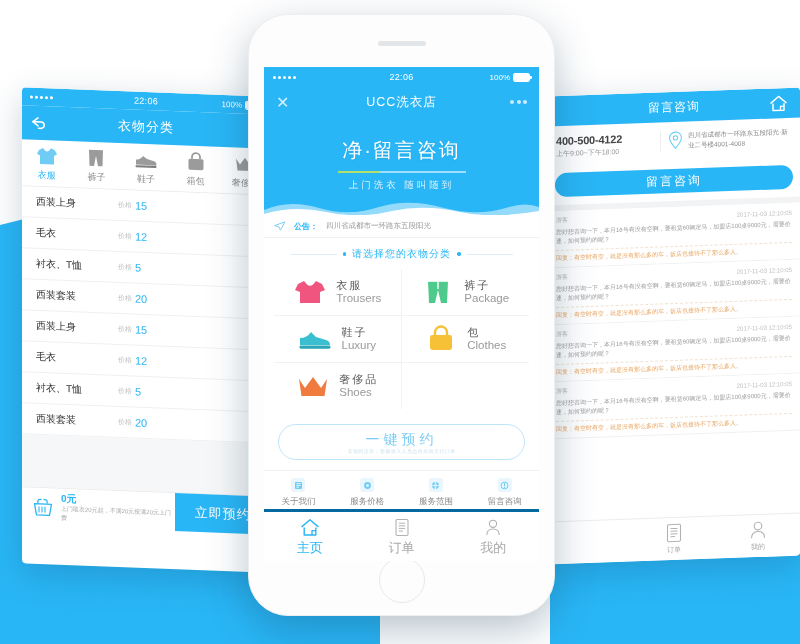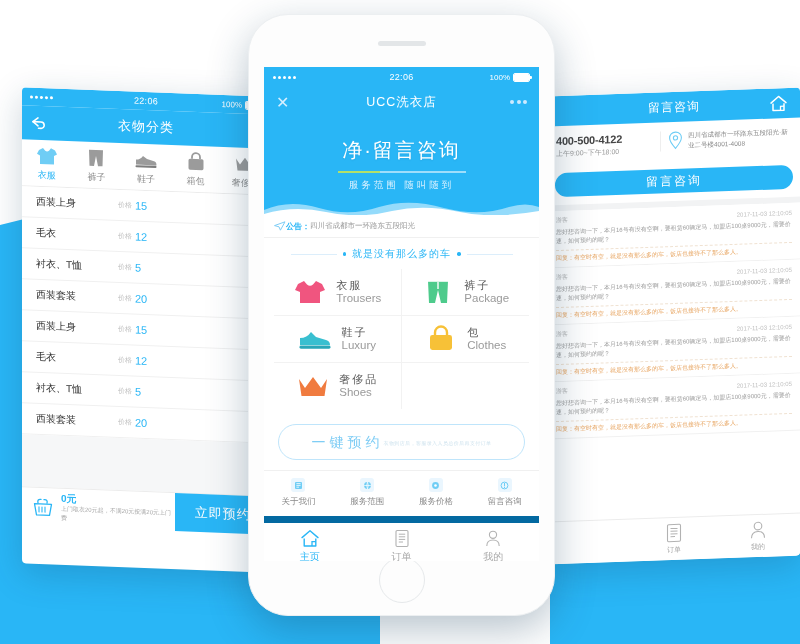--- a/index.html
+++ b/index.html
@@ -159,21 +159,21 @@
     padding-top:20px;text-shadow:0 1px 2px rgba(0,0,0,.08);
   }
   .hero .rule{
     width:128px;height:2px;margin:7px auto 0;background:rgba(255,255,255,.55);position:relative;
   }
   .hero .rule:before{content:"";position:absolute;left:0;top:0;width:42px;height:2px;background:#b2e06a;}
   .hero .sub{text-align:center;color:#d9f1ff;font-size:9.5px;letter-spacing:3px;margin-top:6px;}
   .wave{position:absolute;left:0;right:0;bottom:-2px;height:20px;}
 
   .notice{
-    height:22px;background:#fff;display:flex;align-items:center;gap:0;padding:0 10px;
+    height:22px;background:#fff;display:flex;align-items:center;gap:8px;padding:0 10px;
     border-bottom:1px solid #f0f0f0;
   }
   .notice .tag{font-size:8px;color:#29b6f6;font-weight:bold;}
   .notice .txt{font-size:7.5px;color:#999;}
 
   .grid-wrap{background:#fff;padding:9px 10px 6px;}
   .grid-title{display:flex;align-items:center;justify-content:center;gap:6px;margin-bottom:8px;}
   .grid-title .t{font-size:10px;color:#29b6f6;letter-spacing:1px;}
   .grid-title .ln{height:1px;width:46px;background:#dceefb;}
   .grid-title .dot{width:3.5px;height:3.5px;border-radius:50%;background:#29b6f6;}
@@ -184,33 +184,33 @@
   }
   .cat-cell:nth-child(odd){border-right:1px solid #f2f2f2;}
   .cat-cell:nth-child(5),.cat-cell:nth-child(6){border-bottom:none;}
   .cat-cell .txts{line-height:13px;}
   .cat-cell .cn{font-size:11px;color:#5a5a5a;letter-spacing:2px;}
   .cat-cell .en{font-size:11.5px;color:#9a9a9a;}
 
   .book-wrap{padding:9px 14px 10px;background:#fff;border-bottom:1px solid #f0f0f0;}
   .book-btn{
     height:34px;border:1px solid #bfe5fb;border-radius:18px;
-    display:flex;flex-direction:row;align-items:center;justify-content:center;
+    display:flex;flex-direction:column;align-items:center;justify-content:center;
   }
   .book-btn .bt{font-size:14px;color:#7fcdf5;letter-spacing:4px;line-height:16px;}
   .book-btn .bs{font-size:5px;color:#cfe3ee;letter-spacing:.4px;margin-top:1px;}
 
-  .quick{display:flex;background:#fff;padding:7px 0 8px;border-bottom:7px solid #0369a1;}
+  .quick{display:flex;background:#fff;padding:7px 0 1px;border-bottom:3px solid #0369a1;}
   .quick .cell{flex:1;display:flex;flex-direction:column;align-items:center;gap:4px;}
   .quick .cell .lbl{font-size:8.5px;color:#8a8a8a;}
   .qicon{width:14px;height:14px;border-radius:3px;background:#eaf6fe;display:flex;align-items:center;justify-content:center;}
 
   .c-tabbar{display:flex;background:#fff;padding:6px 0 7px;}
   .c-tabbar .cell{flex:1;display:flex;flex-direction:column;align-items:center;gap:2px;}
-  .c-tabbar .cell .lbl{font-size:10px;color:#a9a9a9;font-family:Liberation Serif, serif;}
+  .c-tabbar .cell .lbl{font-size:13px;color:#a9a9a9;font-family:Liberation Serif, serif;}
   .c-tabbar .cell.active .lbl{color:#29b6f6;}
   svg{display:block;}
 </style>
 </head>
 <body>
 
 <div class="stage">
 
   <div class="blue-left"></div>
   <div class="blue-bottom"></div>
@@ -453,42 +453,42 @@
         <span class="dots">
             <i></i>
             <i></i>
             <i></i>
           </span>
       </div>
 
       <div class="hero">
         <div class="slogan">净·留言咨询</div>
         <div class="rule"></div>
-        <div class="sub">服务范围  随叫随到</div>
+        <div class="sub">上门洗衣  随叫随到</div>
         <svg class="wave" viewBox="0 0 275 20" preserveAspectRatio="none">
           <path d="M0 13 Q25 2 55 11 Q85 20 115 10 Q145 1 180 11 Q215 20 245 10 Q262 5 275 10 L275 20 L0 20 Z" fill="#ffffff" opacity=".5"></path>
           <path d="M0 17 Q30 8 62 15 Q96 22 128 14 Q160 7 196 15 Q230 22 275 14 L275 20 L0 20 Z" fill="#ffffff"></path>
         </svg>
       </div>
 
       <div class="notice">
         <span>
           <svg width="12" height="10" viewBox="0 0 12 10">
               <path d="M0.5 4.6 L11 0.8 L6.4 9.2 L5 5.8 Z" fill="none" stroke="#7fcdf5" stroke-width="1"></path>
             </svg>
         </span>
         <span class="tag">公告：</span>
         <span class="txt">四川省成都市一环路东五段阳光</span>
       </div>
 
       <div class="grid-wrap">
         <div class="grid-title">
           <span class="ln"></span>
           <span class="dot"></span>
-          <span class="t">就是没有那么多的车</span>
+          <span class="t">请选择您的衣物分类</span>
           <span class="dot"></span>
           <span class="ln"></span>
         </div>
 
         <div class="cat-grid">
           <div class="cat-cell">
             <svg width="34" height="28" viewBox="0 0 34 28">
                 <path d="M11 3 L5 6 L2 12 L7 14 L7 25 L27 25 L27 14 L32 12 L29 6 L23 3 L20 6.5 A4.5 4.5 0 0 1 14 6.5 Z" fill="#f0557f"></path>
               </svg>
             <span class="txts">
@@ -553,33 +553,33 @@
                 <rect x="1" y="1" width="7" height="7" rx="1" fill="#6fcdf5"></rect>
                 <path d="M2.4 2.6 H6.6 M2.4 4.4 H6.6 M2.4 6.2 H5" stroke="#fff" stroke-width=".8"></path>
               </svg>
           </span>
           <span class="lbl">关于我们</span>
         </div>
         <div class="cell">
           <span class="qicon">
             <svg width="9" height="9" viewBox="0 0 9 9">
                 <circle cx="4.5" cy="4.5" r="3.4" fill="#6fcdf5"></circle>
-                <path d="M1.1 4.5 H7.9 M4.5 1.1 Q6.1 4.5 4.5 7.9 Q2.9 4.5 4.5 1.1" stroke="#fff" stroke-width=".7" fill="none"></path>
+                <circle cx="4.5" cy="4.5" r="1.3" fill="#fff"></circle>
               </svg>
           </span>
-          <span class="lbl">服务范围</span>
+          <span class="lbl">服务价格</span>
         </div>
         <div class="cell">
           <span class="qicon">
             <svg width="9" height="9" viewBox="0 0 9 9">
                 <circle cx="4.5" cy="4.5" r="3.4" fill="#6fcdf5"></circle>
-                <circle cx="4.5" cy="4.5" r="1.3" fill="#fff"></circle>
+                <path d="M1.1 4.5 H7.9 M4.5 1.1 Q6.1 4.5 4.5 7.9 Q2.9 4.5 4.5 1.1" stroke="#fff" stroke-width=".7" fill="none"></path>
               </svg>
           </span>
-          <span class="lbl">服务价格</span>
+          <span class="lbl">服务范围</span>
         </div>
         <div class="cell">
           <span class="qicon">
             <svg width="9" height="9" viewBox="0 0 9 9">
                 <circle cx="4.5" cy="4.5" r="3.4" fill="none" stroke="#6fcdf5" stroke-width="1"></circle>
                 <path d="M4.5 2.4 V4.8 M4.5 6.2 V6.6" stroke="#6fcdf5" stroke-width="1" stroke-linecap="round"></path>
               </svg>
           </span>
           <span class="lbl">留言咨询</span>
         </div>

